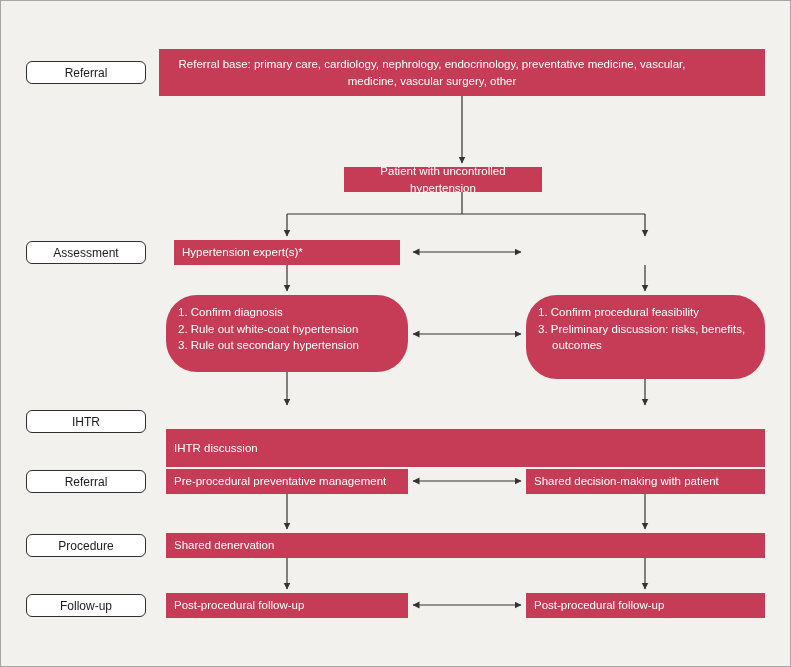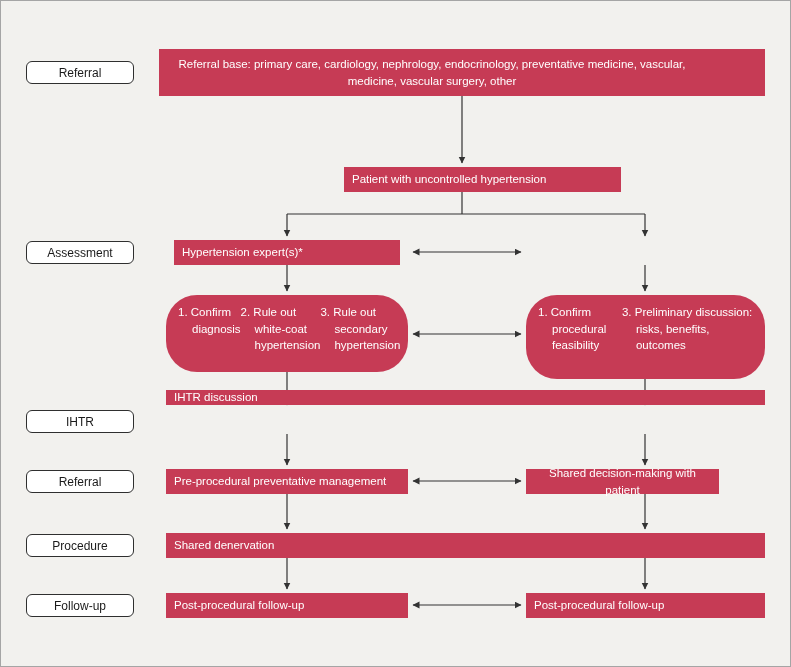--- a/index.html
+++ b/index.html
@@ -35,21 +35,21 @@
   .connectors line{
     stroke:var(--arrow);
     stroke-width:1.2;
   }
   .arrowhead{
     fill:var(--arrow);
   }
   .stage{
     position:absolute;
     left:25px;
-    width:108px;
+    width:120px;
     height:23px;
     background:var(--stage-bg);
     border:1px solid var(--stage-border);
     border-radius:6px;
     color:var(--stage-text);
     font-size:12px;
     display:flex;
     align-items:center;
     justify-content:center;
   }
@@ -63,21 +63,21 @@
     align-items:center;
     justify-content:flex-start;
     text-align:center;
     padding:4px 8px;
   }
   .node .wrapcap{
     display:inline-block;
     max-width:530px;
   }
   .node.list{
-    flex-direction:row;
+    flex-direction:column;
     align-items:flex-start;
     justify-content:flex-start;
     text-align:left;
     padding:9px 12px;
     border-radius:31px;
   }
   .node.list .item{
     padding-left:14px;
     text-indent:-14px;
     line-height:1.45;
@@ -130,38 +130,38 @@
   <div class="stage" style="top:240px">Assessment</div>
   <div class="stage" style="top:409px">IHTR</div>
   <div class="stage" style="top:469px">Referral</div>
   <div class="stage" style="top:533px">Procedure</div>
   <div class="stage" style="top:593px">Follow-up</div>
 
   <div class="node" style="left:158px;top:48px;width:606px;height:47px">
     <span class="wrapcap">Referral base: primary care, cardiology, nephrology, endocrinology, preventative medicine, vascular, medicine, vascular surgery, other</span>
   </div>
 
-  <div class="node" style="left:343px;top:166px;width:277px;height:25px">Patient with uncontrolled hypertension</div>
+  <div class="node" style="left:343px;top:166px;width:198px;height:25px">Patient with uncontrolled hypertension</div>
 
   <div class="node" style="left:173px;top:239px;width:226px;height:25px">Hypertension expert(s)*</div>
 
   <div class="node list" style="left:165px;top:294px;width:242px;height:77px">
     <div class="item">1. Confirm diagnosis</div>
     <div class="item">2. Rule out white-coat hypertension</div>
     <div class="item">3. Rule out secondary hypertension</div>
   </div>
 
   <div class="node list" style="left:525px;top:294px;width:239px;height:84px">
     <div class="item">1. Confirm procedural feasibility</div>
     <div class="item">3. Preliminary discussion: risks, benefits, outcomes</div>
   </div>
 
-  <div class="node" style="left:165px;top:389px;width:599px;height:15px">IHTR discussion</div>
+  <div class="node" style="left:165px;top:428px;width:599px;height:38px">IHTR discussion</div>
 
   <div class="node" style="left:165px;top:468px;width:242px;height:25px">Pre-procedural preventative management</div>
-  <div class="node" style="left:525px;top:468px;width:193px;height:25px">Shared decision-making with patient</div>
+  <div class="node" style="left:525px;top:468px;width:239px;height:25px">Shared decision-making with patient</div>
 
   <div class="node" style="left:165px;top:532px;width:599px;height:25px">Shared denervation</div>
 
   <div class="node" style="left:165px;top:592px;width:242px;height:25px">Post-procedural follow-up</div>
   <div class="node" style="left:525px;top:592px;width:239px;height:25px">Post-procedural follow-up</div>
 
 </div>
 
 </body></html>

